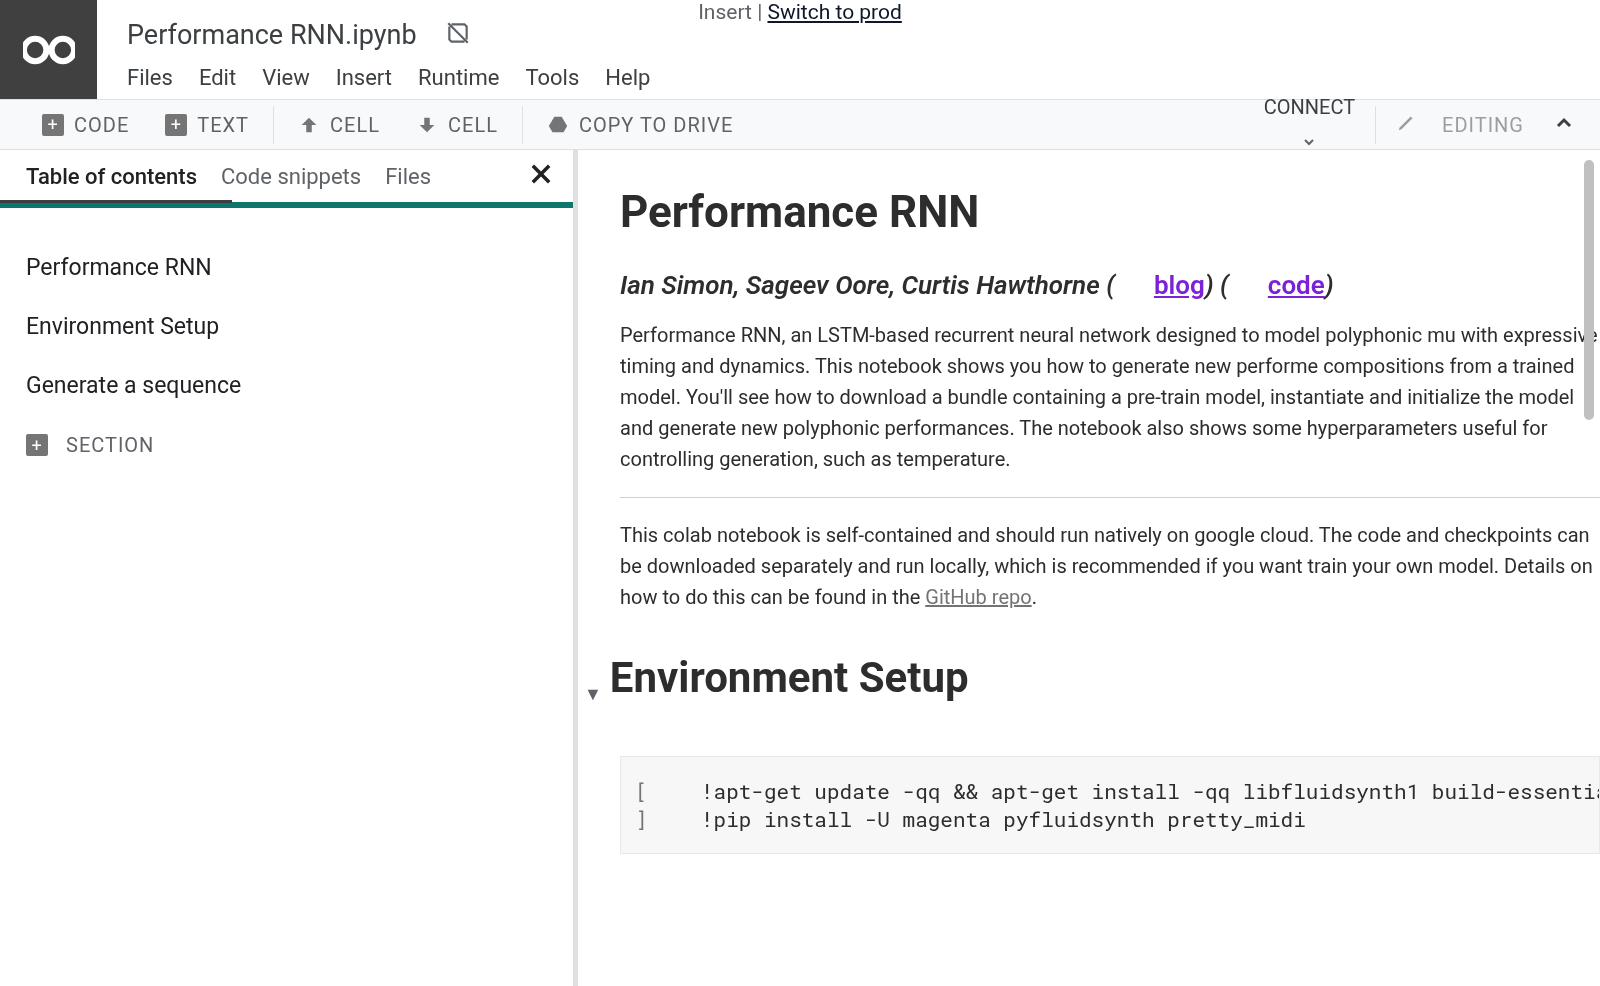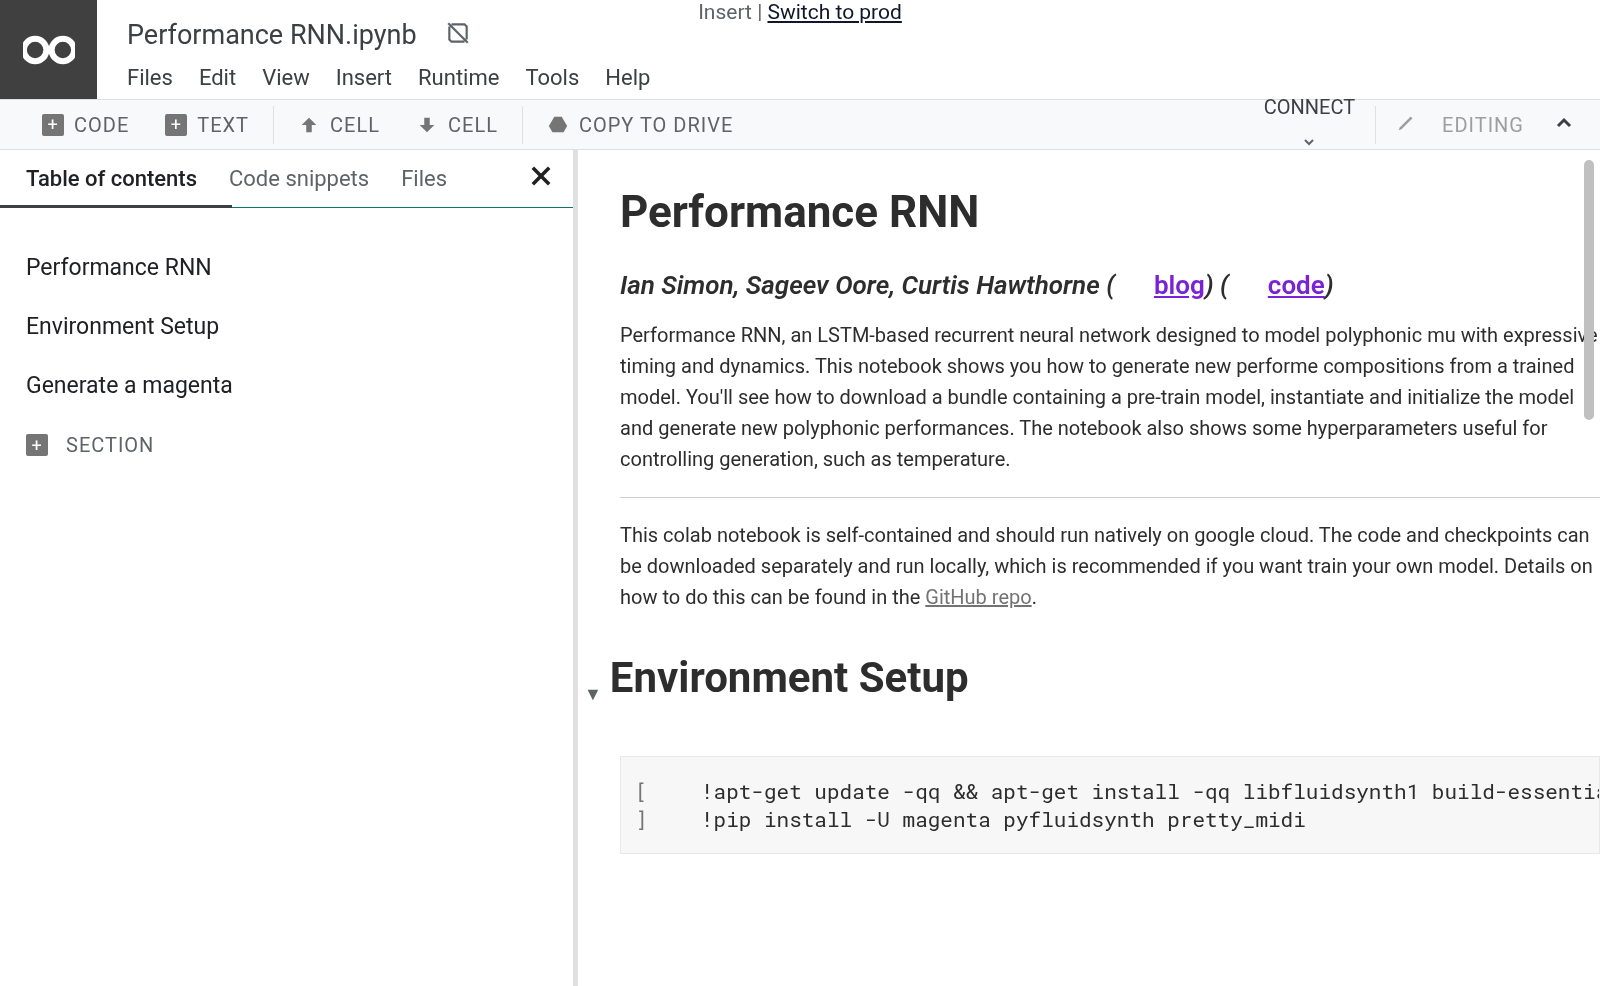--- a/index.html
+++ b/index.html
@@ -33,21 +33,21 @@
 .tb-sep { width: 1px; height: 38px; background: #e0e0e0; margin: 0 6px; }
 .tb-spacer { flex: 1; }
 .connect-btn { font-size: 20px; color: #3c4043; display: flex; align-items: center; gap: 12px; padding: 0 14px; cursor: pointer; flex-direction: column; }
 .editing-btn { display: flex; align-items: center; gap: 24px; font-size: 20px; color: #9e9e9e; letter-spacing: 1px; padding: 0 14px; cursor: pointer; }
 .collapse-btn { padding: 0 14px; cursor: pointer; color: #3c4043; }
 
 
 .main { display: flex; height: calc(100% - 150px); }
 .sidebar { width: 578px; border-right: 1px solid #e0e0e0; display: flex; flex-direction: column; position:relative; }
 .sidebar::after{content:'';position:absolute;top:0;right:0;width:4px;height:100%;background:#e0e0e0;}
-.side-tabs { display: flex; align-items: center; height: 58px; border-bottom: 1px solid #0f766e; padding: 0 0 0 26px; gap: 32px; font-size: 22px; color: #5f6368; position: relative; }
+.side-tabs { display: flex; align-items: center; height: 58px; border-bottom: 6px solid #0f766e; padding: 0 0 0 26px; gap: 24px; font-size: 22px; color: #5f6368; position: relative; }
 .side-tab.active { color: #202124; font-weight: 500; }
 .side-tab.active::after { content:''; position:absolute; bottom:-1px; left:0; width:232px; height:3px; background:#3c4043;}
 .close-side { margin-left: auto; margin-right: 22px; cursor: pointer; color: #202124; }
 .toc { padding: 30px 0 0 26px; font-size: 23px; color: #202124; }
 .toc-item { padding: 16px 0; cursor: pointer; }
 .add-section { display: flex; align-items: center; gap: 18px; padding: 18px 0; color: #5f6368; font-size: 20px; letter-spacing: 1px; cursor: pointer; }
 
 
 .notebook { flex: 1; overflow: auto; padding: 36px 0 0 42px; position: relative; }
 .notebook h1 { font-size: 44px; font-weight: 700; color: #2d2d2d; margin-bottom: 32px; }
@@ -167,21 +167,21 @@
       <span class="side-tab">Files</span>
       <span class="close-side">
         <svg width="28" height="28" viewBox="0 0 24 24">
             <path d="M5 5l14 14M19 5L5 19" stroke="#202124" stroke-width="3"></path>
           </svg>
       </span>
     </div>
     <div class="toc">
       <div class="toc-item">Performance RNN</div>
       <div class="toc-item">Environment Setup</div>
-      <div class="toc-item">Generate a magenta</div>
+      <div class="toc-item">Generate a sequence</div>
       <div class="add-section">
         <span class="icon-plus-box">+</span>
         <span>SECTION</span>
       </div>
     </div>
   </div>
 
   <div class="notebook">
     <div class="scroll-hint"></div>
     <h1>Performance RNN</h1>

